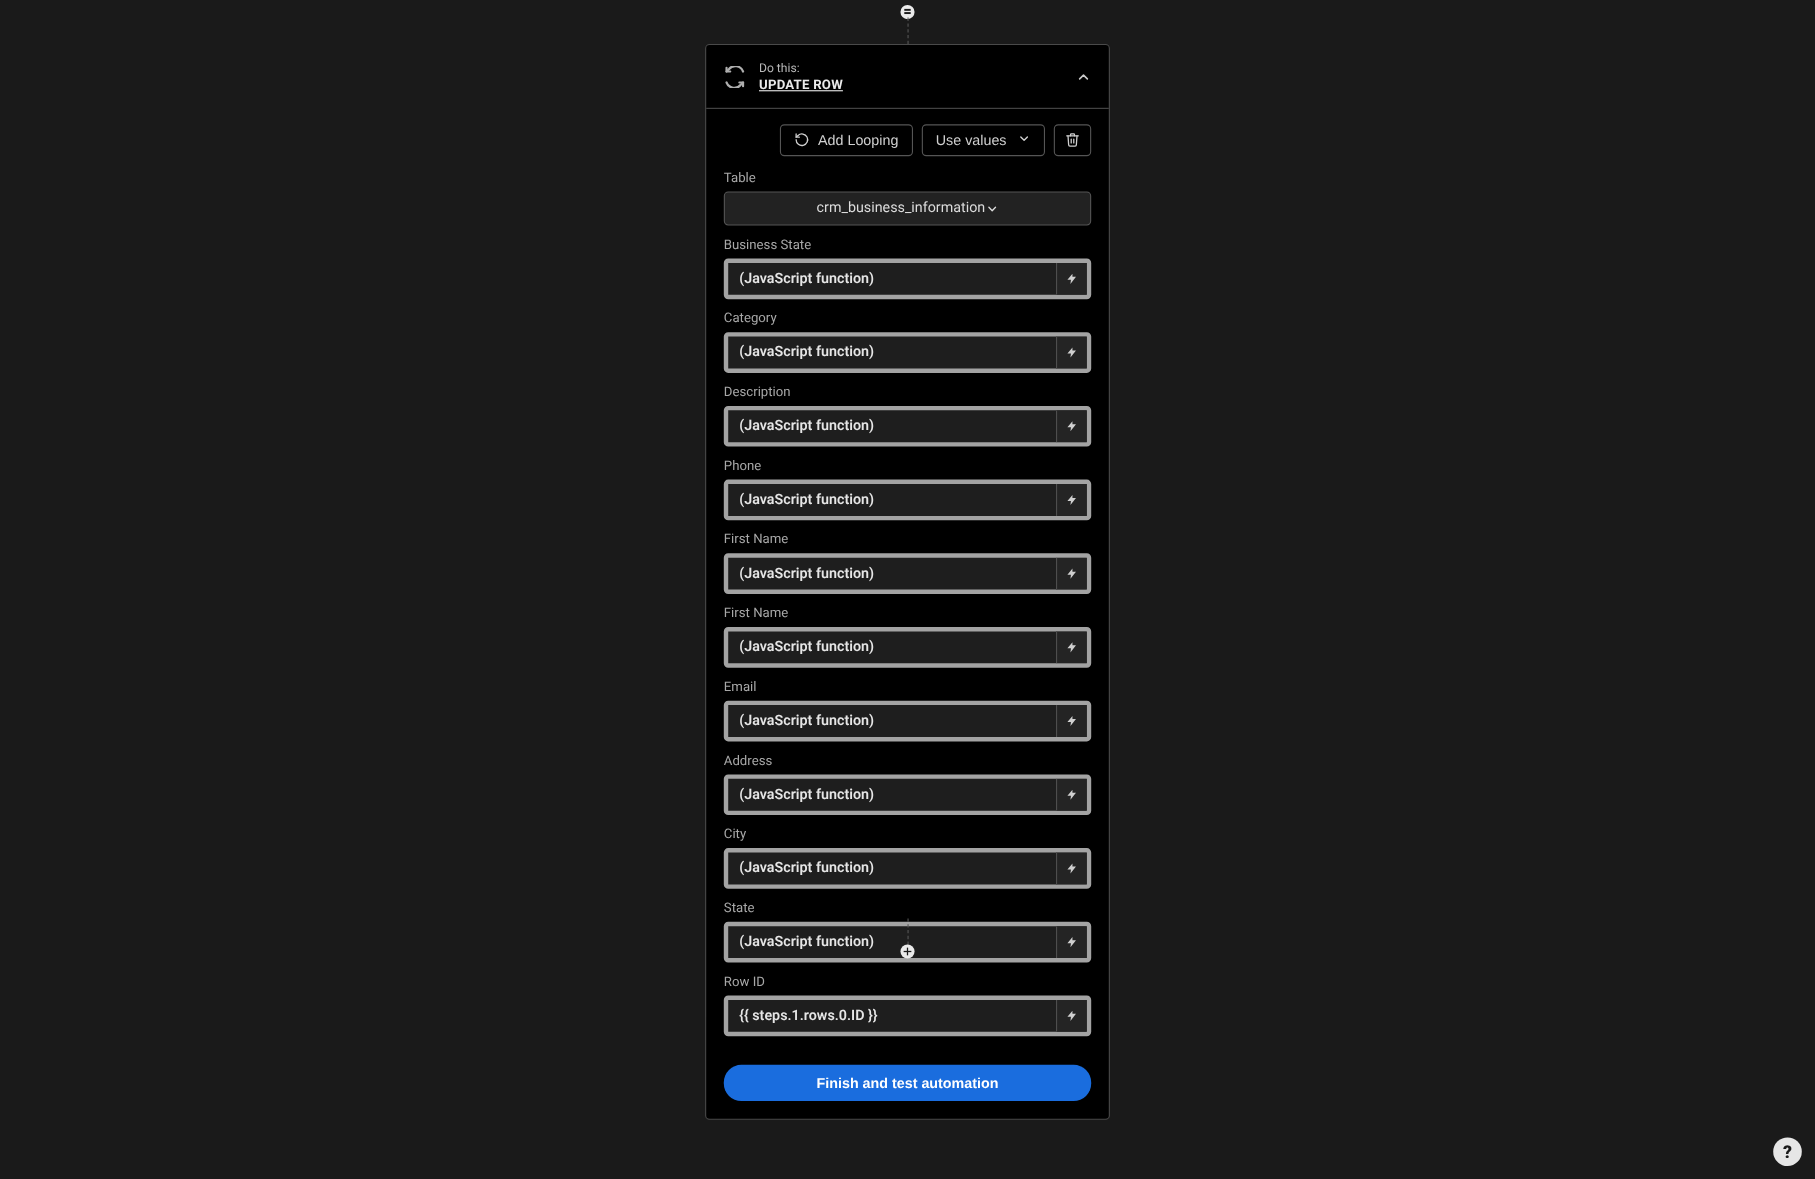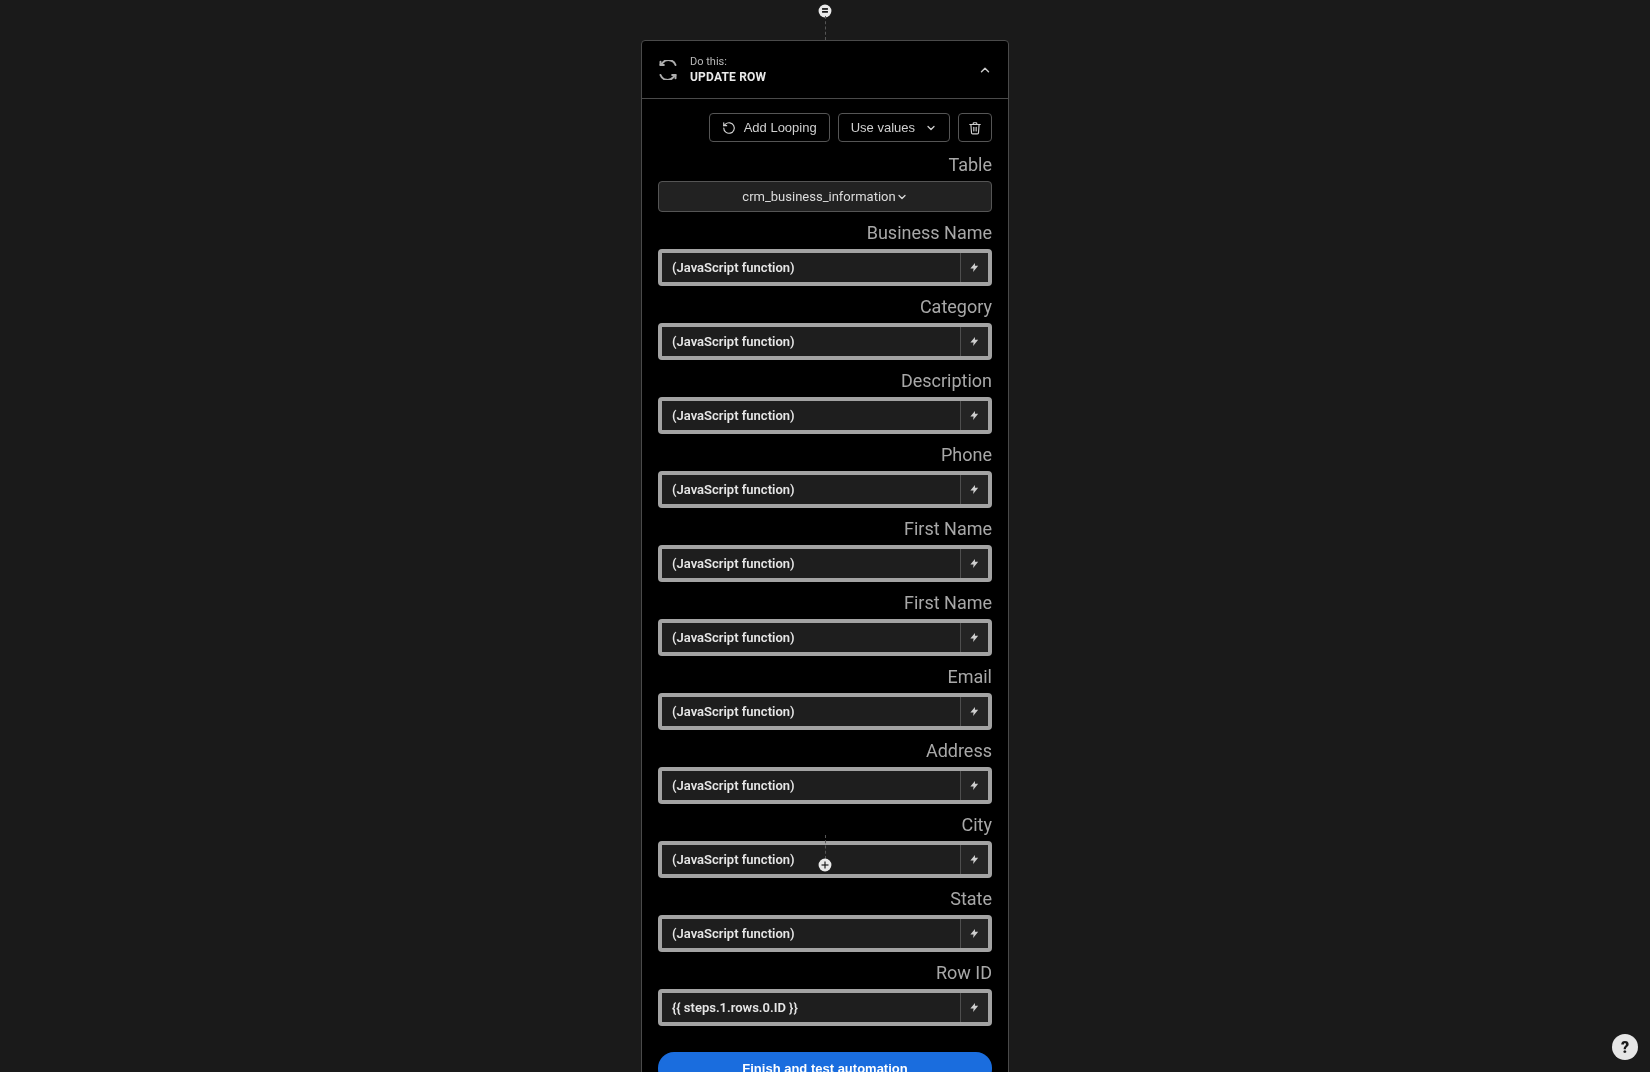--- a/index.html
+++ b/index.html
@@ -73,52 +73,52 @@
   .panel-header .pre {
     font-size: 11px;
     color: #b8b8b8;
   }
   .panel-header .main {
     font-size: 12px;
     font-weight: 700;
     letter-spacing: 0.2px;
     color: #eaeaea;
     margin-top: 2px;
+    text-decoration: underline;
   }
   .panel-header .chev { color: #c9c9c9; }
   .panel-body {
     padding: 14px 16px 16px;
   }
   .toolbar {
     display: flex;
     justify-content: flex-end;
     gap: 8px;
     margin-bottom: 12px;
   }
   .btn {
     display: inline-flex;
-    align-items: center;
+    align-items: flex-start;
     gap: 8px;
     padding: 6px 12px;
     font-size: 13px;
     color: #d0d0d0;
     background: transparent;
     border: 1px solid #555;
     border-radius: 4px;
     cursor: pointer;
   }
   .btn .chev-down { margin-left: 2px; }
   .btn-icon-only {
     padding: 6px 9px;
   }
   .field-label {
-    font-size: 18px;
+    font-size: 12px;
     color: #a8a8a8;
     margin: 10px 0 6px;
-    text-align: right;
   }
   .field-group { margin-bottom: 2px; }
   .select {
     display: flex;
     align-items: center;
     justify-content: center;
     padding: 7px 10px;
     border: 1px solid #555;
     border-radius: 4px;
     background: #222;
@@ -259,21 +259,21 @@
           <span>
             <svg width="12" height="12" viewBox="0 0 24 24" fill="none" stroke="currentColor" stroke-width="2.5" stroke-linecap="round" stroke-linejoin="round">
                 <polyline points="6 9 12 15 18 9"></polyline>
               </svg>
           </span>
         </div>
       </div>
 
       <div id="fields-container">
           <div class="field-group">
-            <div class="field-label">Business Name</div>
+            <div class="field-label">Business State</div>
             <div class="input-row">
               <div class="text">(JavaScript function)</div>
               <div class="bolt-btn">
                 <svg width="11" height="11" viewBox="0 0 24 24" fill="currentColor">
                   <path d="M13 2 3 14h7l-1 8 11-14h-7l0-6z"></path>
                 </svg>
               </div>
             </div>
           </div>
           <div class="field-group">

